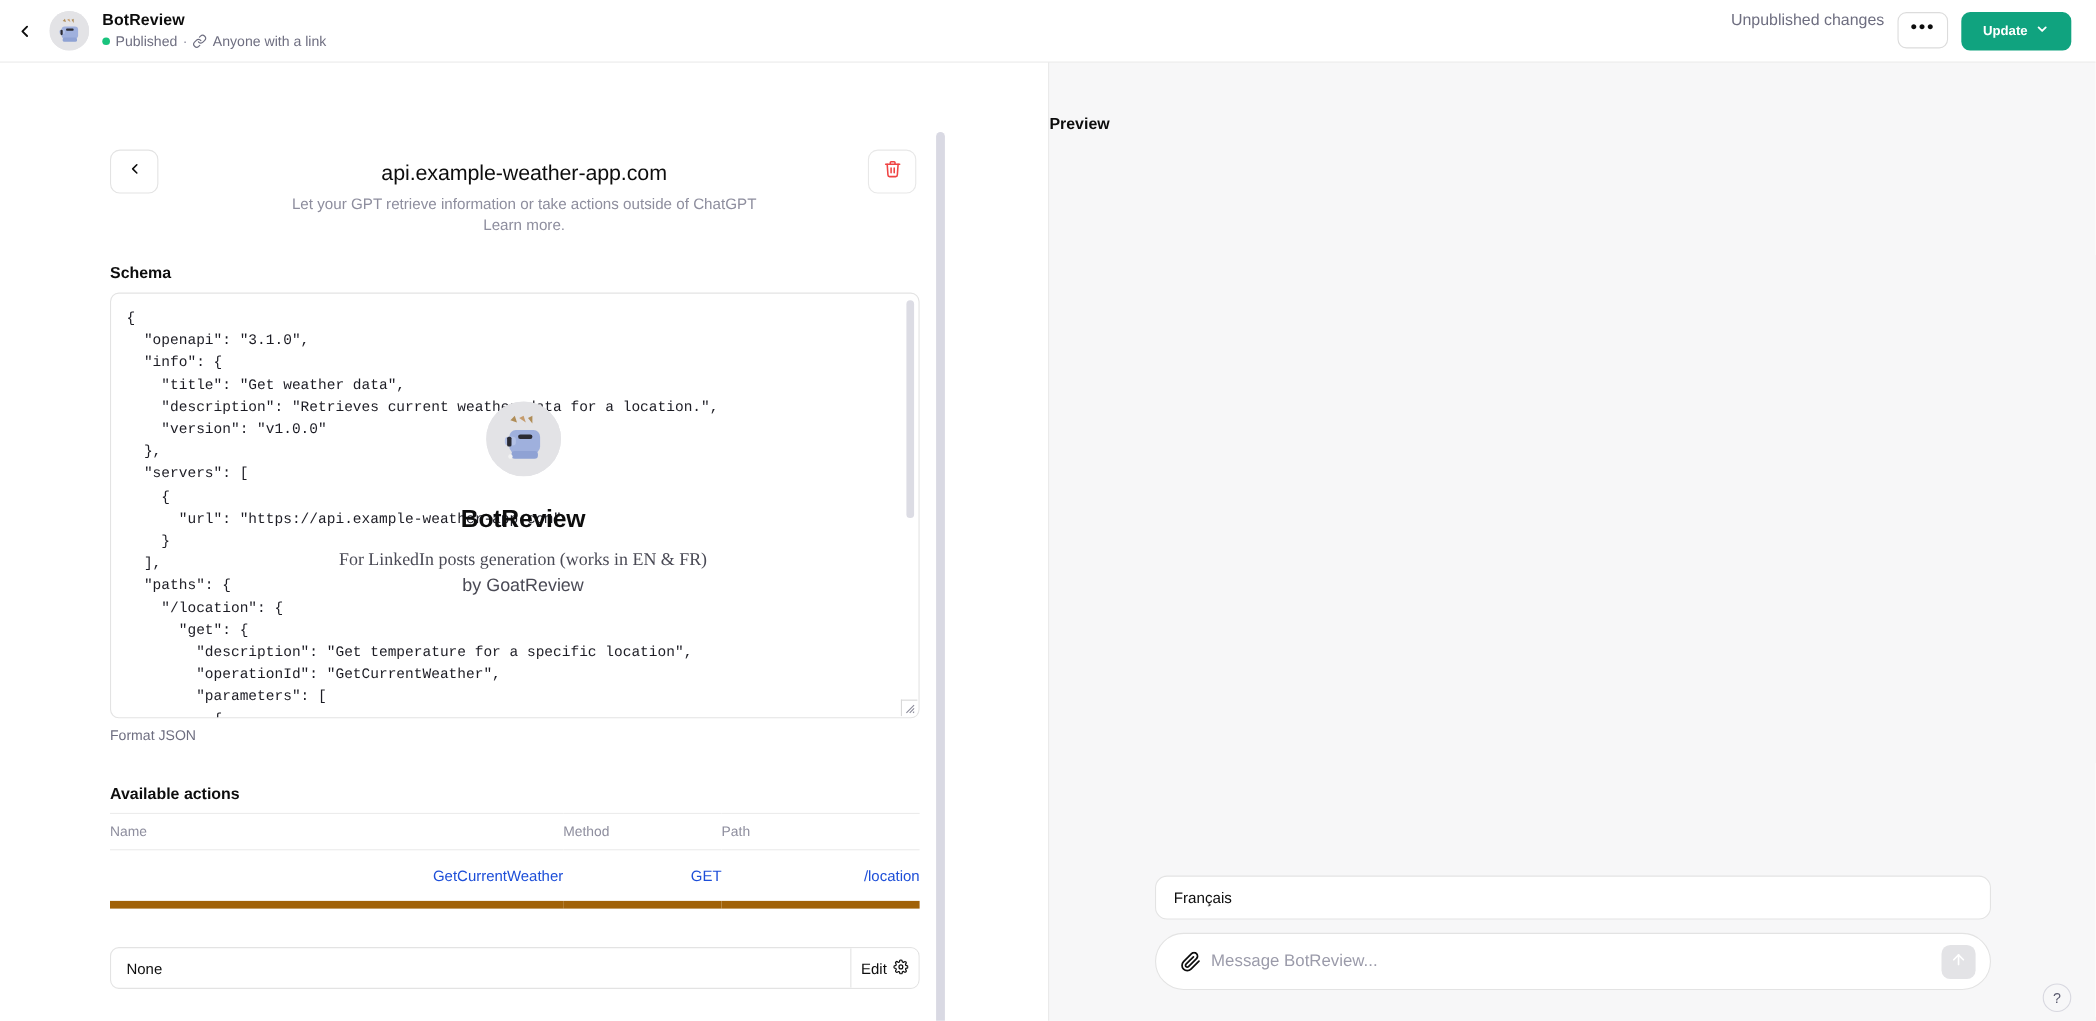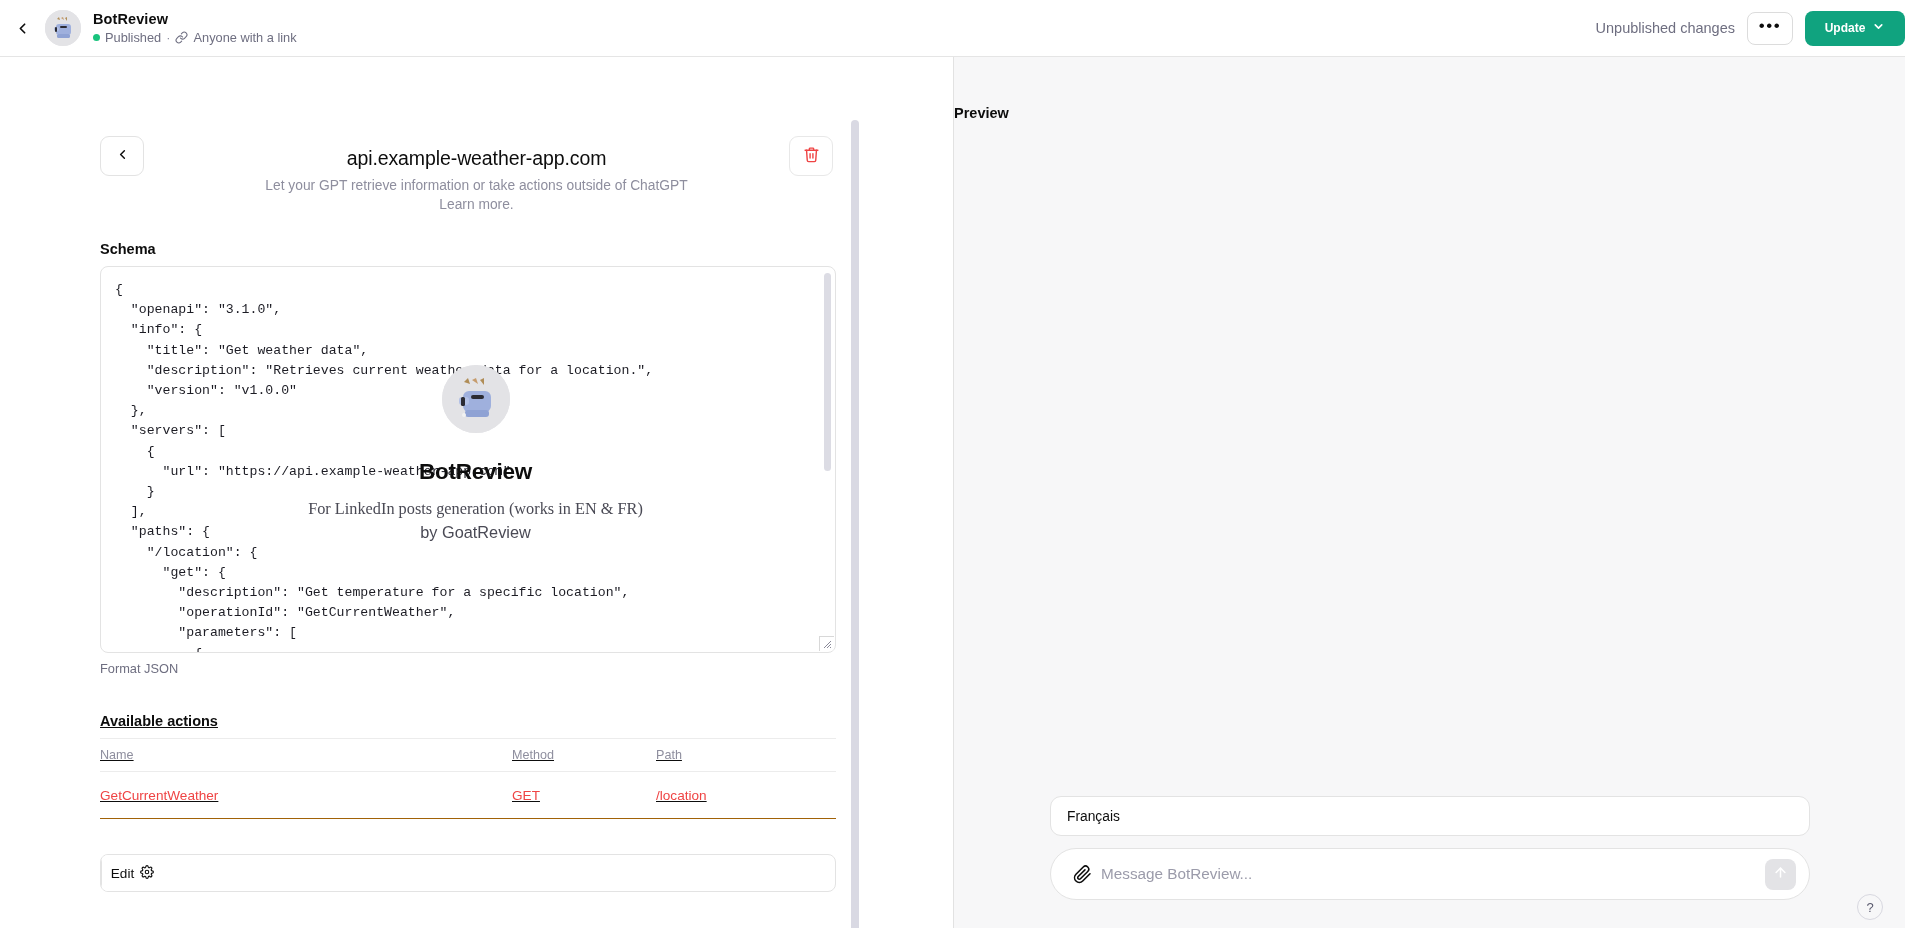--- a/index.html
+++ b/index.html
@@ -43,22 +43,22 @@
     display: flex; align-items: center; gap: 5px; margin-top: 1px;
   }
   .dot-published {
     width: 7px; height: 7px; border-radius: 50%;
     background: #19c37d; display: inline-block;
   }
   .meta-sep { color: #8e8ea0; }
   #link-icon { display: inline-flex; align-items: center; }
 
   #topbar-right {
-    margin-left: auto; display: flex; align-items: center;
-    gap: 12px; 
+    margin-left: auto; display: flex; align-items: flex-start;
+    gap: 12px; padding-right: 22px;
   }
   #unpublished-text { font-size: 14.5px; color: #6e6e80; }
   #more-button {
     width: 46px; height: 33px;
     border: 1px solid #dcdcdc; border-radius: 8px;
     background: #fff; cursor: pointer;
     display: flex; align-items: center; justify-content: center;
     font-size: 17px; color: #0d0d0d; letter-spacing: 1.5px;
     padding-bottom: 6px;
   }
@@ -144,30 +144,30 @@
     background: #fff; cursor: nwse-resize;
     display: flex; align-items: flex-end; justify-content: flex-end;
   }
   #schema-resize svg { display:block; margin: 0 2px 2px 0; }
   #format-json {
     font-size: 12.8px; color: #6e6e80;
     margin-top: 8px; cursor: pointer; display: inline-block;
   }
 
   
-  #actions-section { margin-top: 36px; text-decoration: underline; }
+  #actions-section { margin-top: 36px; }
   #actions-table { width: 736px; border-collapse: collapse; margin-top: 4px; }
   #actions-table th {
     text-align: left; font-size: 12.6px; font-weight: 400;
     color: #8e8e9e; padding: 9px 0 9px 0;
     border-top: 1px solid #ececec; border-bottom: 1px solid #ececec;
   }
   #actions-table td {
-    font-size: 13.6px; color: #ef4444;
-    padding: 16px 0 15px 0; border-bottom: 1px solid #a16207;
+    font-size: 13.6px; color: #1d4ed8;
+    padding: 16px 0 15px 0; border-bottom: 7px solid #a16207; text-align: right;
   }
   .col-name { width: 412px; }
   .col-method { width: 144px; }
   .col-path { width: 180px; }
 
   
   #auth-section { margin-top: 35px; }
   #auth-row {
     width: 736px; height: 38px;
     border: 1px solid #e3e3e3; border-radius: 8px;
@@ -406,20 +406,21 @@
             <td>GetCurrentWeather</td>
             <td>GET</td>
             <td>/location</td>
           </tr>
         </tbody>
       </table>
     </div>
 
     <div class="section" id="auth-section">
       <div id="auth-row">
+        <div id="auth-value">None</div>
         <div id="auth-edit">
           <span>Edit</span>
           <span>
             <svg width="14" height="14" viewBox="0 0 24 24" fill="none" stroke="#0d0d0d" stroke-width="1.9" stroke-linecap="round" stroke-linejoin="round">
               <circle cx="12" cy="12" r="3"></circle>
               <path d="M19.4 15a1.65 1.65 0 0 0 .33 1.82l.06.06a2 2 0 1 1-2.83 2.83l-.06-.06a1.65 1.65 0 0 0-1.82-.33 1.65 1.65 0 0 0-1 1.51V21a2 2 0 1 1-4 0v-.09A1.65 1.65 0 0 0 9 19.4a1.65 1.65 0 0 0-1.82.33l-.06.06a2 2 0 1 1-2.83-2.83l.06-.06a1.65 1.65 0 0 0 .33-1.82 1.65 1.65 0 0 0-1.51-1H3a2 2 0 1 1 0-4h.09A1.65 1.65 0 0 0 4.6 9a1.65 1.65 0 0 0-.33-1.82l-.06-.06a2 2 0 1 1 2.83-2.83l.06.06A1.65 1.65 0 0 0 9 4.6a1.65 1.65 0 0 0 1-1.51V3a2 2 0 1 1 4 0v.09a1.65 1.65 0 0 0 1 1.51 1.65 1.65 0 0 0 1.82-.33l.06-.06a2 2 0 1 1 2.83 2.83l-.06.06a1.65 1.65 0 0 0-.33 1.82V9a1.65 1.65 0 0 0 1.51 1H21a2 2 0 1 1 0 4h-.09a1.65 1.65 0 0 0-1.51 1z"></path>
             </svg>
           </span>
         </div>
       </div>

